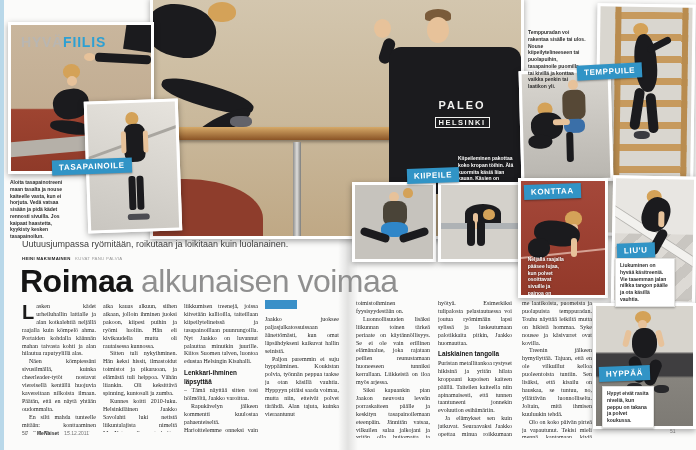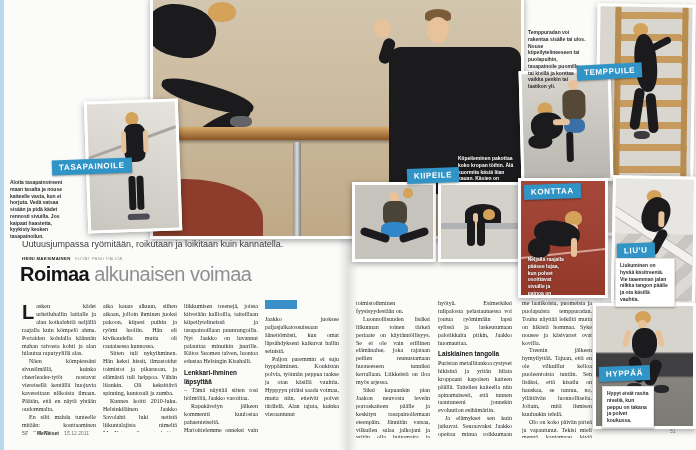--- a/index.html
+++ b/index.html
@@ -35,21 +35,21 @@
   .badge .bx{font-size:4.8px;line-height:1.4;font-weight:600;}
 
   .brand{position:absolute;left:10px;top:9px;font-size:14px;letter-spacing:.8px;z-index:5;}
   .brand .g{color:#b9b6b1;font-weight:600;}
   .brand .b{color:#2da0d3;font-weight:bold;}
 
   .standfirst{position:absolute;left:22px;top:239px;width:300px;font-size:9px;color:#3d3d3d;z-index:3;}
   .byline{position:absolute;left:22px;top:256px;font-size:4.3px;letter-spacing:.3px;z-index:3;}
   .byline .a{font-weight:bold;color:#222;}
   .byline .p{color:#9a9a9a;margin-left:3px;}
-  .headline{position:absolute;left:20px;top:263px;width:320px;font-size:20px;letter-spacing:-.5px;z-index:3;white-space:nowrap;}
+  .headline{position:absolute;left:20px;top:263px;width:320px;font-size:32px;letter-spacing:-.5px;z-index:3;white-space:nowrap;}
   .headline .hb{font-weight:bold;color:#151515;}
   .headline .hl{color:#8f8f8f;}
 
   .col{position:absolute;top:303px;width:74px;height:129px;overflow:hidden;z-index:3;
        font-family:"Liberation Serif",serif;font-size:6px;line-height:1.32;color:#1e1e1e;text-align:justify;}
   .rcol{top:300px;height:138px;}
   .col p{margin:0;}
   .col p.ind{text-indent:7px;}
   .col .sub{font-family:"Liberation Sans",sans-serif;font-weight:bold;font-size:6.4px;margin:3px 0 1px;color:#111;}
   .dropcap{float:left;font-family:"Liberation Sans",sans-serif;font-weight:bold;font-size:20px;
@@ -77,43 +77,63 @@
       <div class="blk rnd" style="left:2%;top:36%;width:95px;height:22px;transform:rotate(16deg);"></div>
       <div class="blk rnd" style="left:11%;top:49%;width:60px;height:16px;transform:rotate(-26deg);"></div>
       <div class="abs" style="left:21%;top:49%;width:22px;height:11px;background:#63636a;border-radius:40%;"></div>
       <div class="abs" style="left:0;top:54%;width:100%;height:13px;background:linear-gradient(180deg,#d6a968,#8a5426);box-shadow:0 2px 3px rgba(0,0,0,.35);"></div>
       <div class="abs" style="left:38%;top:60%;bottom:0;width:8px;background:linear-gradient(90deg,#8f8f8d,#dedddb,#7c7c7a);"></div>
       <div class="abs" style="left:74%;top:4%;width:26px;height:12px;background:#7a5b3a;border-radius:50% 50% 20% 20%;"></div>
       <div class="head" style="left:74.5%;top:7%;width:22px;height:26px;"></div>
       <div class="head" style="left:60%;top:8%;width:17px;height:19px;"></div>
       <div class="blk" style="left:62%;top:16%;width:12px;height:26px;transform:rotate(18deg);border-radius:6px;"></div>
       <div class="blk" style="left:64%;top:20%;width:36%;height:62%;border-radius:12px;"></div>
+      <div class="abs" style="left:70%;top:42%;width:28%;color:#f2f2f0;text-align:center;">
+        <div style="font-weight:bold;font-size:11px;letter-spacing:2px;">PALEO</div>
+        <div style="font-weight:bold;font-size:7.5px;letter-spacing:1.5px;border:1px solid #f2f2f0;display:inline-block;padding:0 3px;margin-top:2px;">HELSINKI</div>
+      </div>
       <div class="cap cap-onphoto" style="left:305px;top:155px;width:56px;">Kiipeileminen pakottaa koko kropan töihin. Älä kuormita käsiä liian kauan. Käsien on voitava kannatella koko vartaloa, jos jalka lipeää.</div>
     </div>
   </div>
 
+  <div class="photo" style="left:8px;top:22px;width:140px;height:146px;">
+    <div class="scene" style="background:linear-gradient(180deg,#c9b69d 0%,#c2ad92 57%,#9e4431 58%,#8f3a29 100%);">
+      <div class="abs" style="left:-4%;bottom:14%;width:110%;height:10%;background:#b5b0a8;transform:rotate(-5deg);"></div>
+      <div class="blk" style="right:-4px;top:-4px;width:30px;height:30px;transform:rotate(8deg);"></div>
+      <div class="blk" style="right:0;top:20%;width:56px;height:9px;transform:rotate(3deg);border-radius:4px;"></div>
+      <div class="head" style="right:56px;top:19%;width:11px;height:8px;"></div>
+      <div class="hair" style="left:37%;top:27%;width:17px;height:15px;"></div>
+      <div class="head" style="left:40%;top:35%;width:10px;height:10px;"></div>
+      <div class="blk rnd" style="left:30%;top:44%;width:36px;height:30px;transform:rotate(-10deg);"></div>
+      <div class="blk rnd" style="left:28%;top:66%;width:42px;height:13px;transform:rotate(8deg);"></div>
+      <div class="abs" style="left:60%;top:70%;width:15px;height:8px;background:#55555c;border-radius:40%;"></div>
+      <div class="brand">
+        <span class="g">HYVÄ</span><span class="b">FIILIS</span>
+      </div>
+    </div>
+  </div>
 
   <div class="photo" style="left:86px;top:100px;width:88px;height:126px;transform:rotate(-2deg);z-index:3;">
     <div class="scene" style="background:linear-gradient(200deg,#e6e3dd 0%,#c9c6c0 100%);">
       <div class="abs" style="left:-10%;top:30%;width:120%;height:3px;background:#a9a6a0;transform:rotate(-18deg);"></div>
       <div class="hair" style="left:43%;top:7%;width:13px;height:13px;"></div>
       <div class="blk" style="left:41%;top:17%;width:21px;height:38px;border-radius:8px;"></div>
       <div class="head" style="left:37%;top:22%;width:5px;height:22px;border-radius:3px;"></div>
       <div class="head" style="left:62%;top:22%;width:5px;height:22px;border-radius:3px;"></div>
       <div class="blk" style="left:44%;top:58%;width:7px;height:34px;border-radius:3px;"></div>
       <div class="blk" style="left:53%;top:58%;width:7px;height:34px;border-radius:3px;"></div>
       <div class="abs" style="left:42%;top:88%;width:22px;height:6px;background:#4c4c52;border-radius:3px;"></div>
     </div>
   </div>
 
 
   <div class="label" style="left:52px;top:159px;">TASAPAINOILE</div>
   <div class="cap" style="left:10px;top:179px;width:60px;">Aloita tasapainotreeni maan tasalta ja nouse kaiteelle vasta, kun ei horjuta. Vedä vatsaa sisään ja pidä kädet rennosti sivuilla. Jos kaipaat haastetta, kyykisty kesken tasapainoilun.</div>
 
-  <div class="standfirst">Uutuusjumpassa ryömitään, roikutaan ja loikitaan kuin kannatella.</div>
+  <div class="standfirst">Uutuusjumpassa ryömitään, roikutaan ja loikitaan kuin luolanainen.</div>
   <div class="byline">
     <span class="a">HEINI MAKSIMAINEN</span>
     <span class="p">KUVAT PANU PÄLVIÄ</span>
   </div>
   <div class="headline">
     <span class="hb">Roimaa</span><span class="hl"> alkunaisen voimaa</span>
   </div>
 
   <div class="col" style="left:22px;">
     <p><span class="dropcap">L</span><span>asken kädet urheiluhallin lattialle ja alan kotkalehtiä neljällä raajalla kuin kömpelö ahma. Portaiden kohdalla käännän mahan taivasta kohti ja alan hilautua raputyylillä alas.</span></p>

